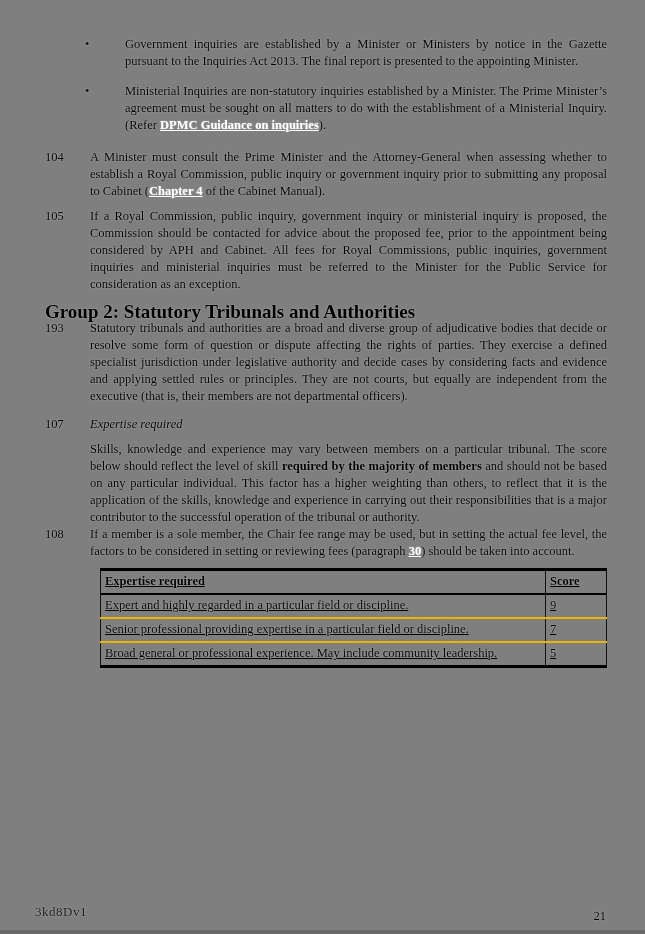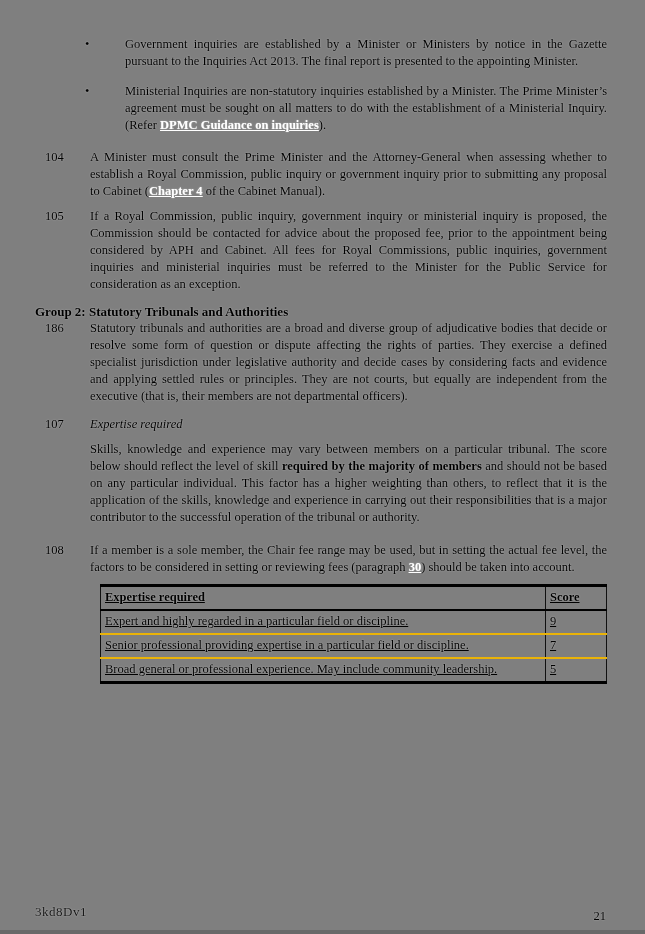--- a/index.html
+++ b/index.html
@@ -39,28 +39,28 @@
   }
   .para-num { width: 45px; flex: none; }
   .para-body { flex: 1; text-align: justify; }
   .mb8  { margin-bottom: 8px; }
   .mb10 { margin-bottom: 10px; }
   .mb11 { margin-bottom: 11px; }
   .mb12 { margin-bottom: 12px; }
   .mb7  { margin-bottom: 7px; }
 
   .heading {
-    margin: 0 38px 0 35px;
+    margin: 0 38px 0 45px;
     font-weight: bold;
-    font-size: 13px;
+    font-size: 19px;
     line-height: 17px;
   }
 
   .indent-body {
-    margin: 0 38px 16px 90px;
+    margin: 0 38px 0 90px;
     text-align: justify;
   }
 
   .italic { font-style: italic; }
   .bold   { font-weight: bold; }
 
   a.doclink, .doclink {
     color: #ffffff;
     font-weight: bold;
     text-decoration: underline;
@@ -144,21 +144,21 @@
     </div>
 
     <div class="para mb10">
       <span class="para-num">105</span>
       <div class="para-body">If a Royal Commission, public inquiry, government inquiry or ministerial inquiry is proposed, the Commission should be contacted for advice about the proposed fee, prior to the appointment being considered by APH and Cabinet. All fees for Royal Commissions, public inquiries, government inquiries and ministerial inquiries must be referred to the Minister for the Public Service for consideration as an exception.</div>
     </div>
 
     <div class="heading mb12">Group 2: Statutory Tribunals and Authorities</div>
 
     <div class="para mb11">
-      <span class="para-num">186</span>
+      <span class="para-num">193</span>
       <div class="para-body">Statutory tribunals and authorities are a broad and diverse group of adjudicative bodies that decide or resolve some form of question or dispute affecting the rights of parties. They exercise a defined specialist jurisdiction under legislative authority and decide cases by considering facts and evidence and applying settled rules or principles. They are not courts, but equally are independent from the executive (that is, their members are not departmental officers).</div>
     </div>
 
 
     <div class="para mb8">
       <span class="para-num">107</span>
       <div class="para-body italic">Expertise required</div>
     </div>
 
     <div class="indent-body mb7"><span>Skills, knowledge and experience may vary between members on a particular tribunal. The score below should reflect the level of skill </span><span class="bold">required by the majority of members</span><span> and should not be based on any particular individual. This factor has a higher weighting than others, to reflect that it is the application of the skills, knowledge and experience in carrying out their responsibilities that is a major contributor to the successful operation of the tribunal or authority.</span></div>

